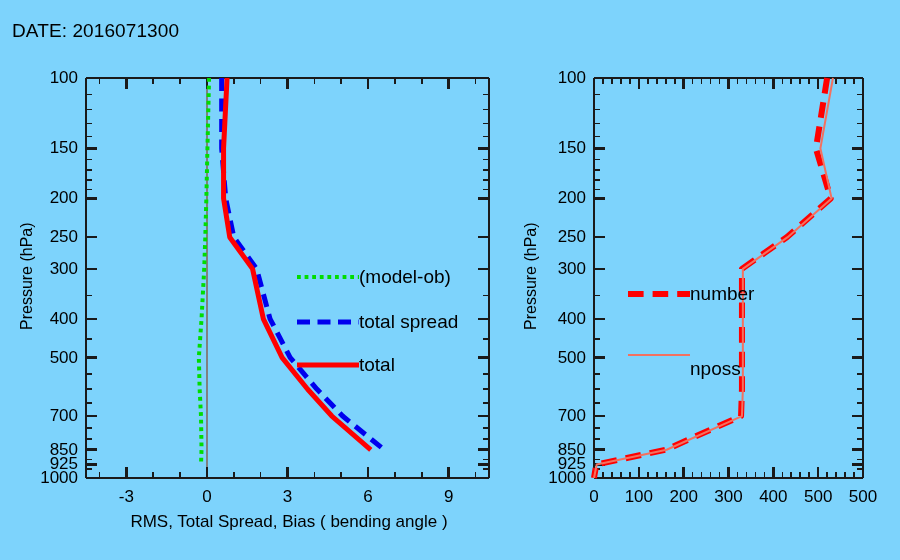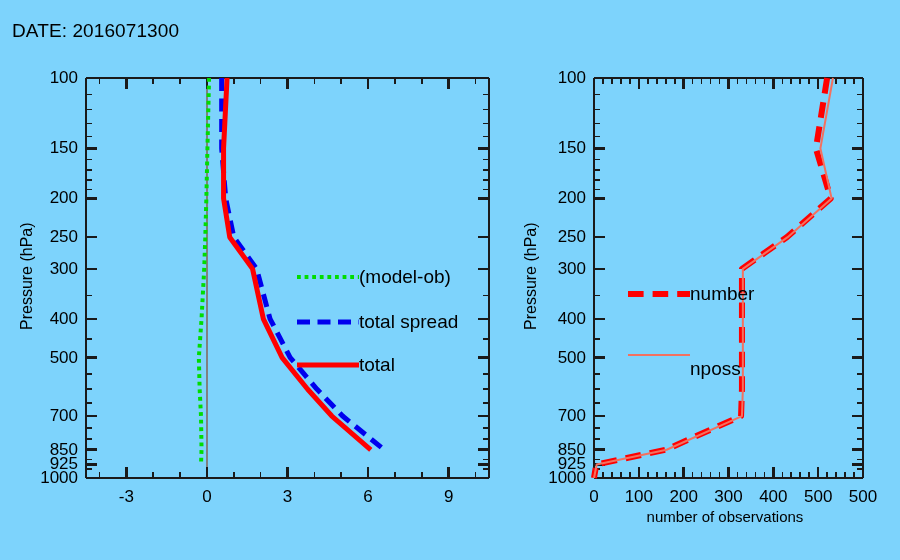--- a/index.html
+++ b/index.html
@@ -207,20 +207,21 @@
         <svg class="abs" width="62" height="18" style="left: 297px; top: 313px;">
           <line x1="0" y1="9" x2="62" y2="9" stroke="#0000ee" stroke-width="5" stroke-dasharray="13,7.5"></line>
         </svg>
         <div class="abs legend-text" style="left: 359px; top: 322px;">total spread</div>
         <svg class="abs" width="62" height="18" style="left: 297px; top: 356px;">
           <line x1="0" y1="9" x2="62" y2="9" stroke="#ff0000" stroke-width="5"></line>
         </svg>
         <div class="abs legend-text" style="left: 359px; top: 365px;">total</div>
       </div>
 
+    <div class="abs axis-title-x" style="left:87px; top:512px; width:404px;">RMS, Total Spread, Bias ( bending angle )</div>
   </div>
 
   <div class="abs" id="right-panel" style="left:500px; top:0px; width:400px; height:560px;">
 
     <div class="abs axis-title-y" style="left:22px; top:330px;">Pressure (hPa)</div>
 
     <svg class="plotsvg" width="400" height="560">
       <g id="right-axes">
           <line x1="94" y1="78" x2="94" y2="478" stroke="#1a1a1a" stroke-width="2.6" shape-rendering="crispEdges"></line>
           <line x1="363" y1="78" x2="363" y2="478" stroke="#1a1a1a" stroke-width="2.6" shape-rendering="crispEdges"></line>
@@ -377,16 +378,15 @@
         <svg class="abs" width="62" height="18" style="left: 128px; top: 285px;">
           <line x1="0" y1="9" x2="62" y2="9" stroke="#ff0000" stroke-width="6" stroke-dasharray="15.600000000000001,9"></line>
         </svg>
         <div class="abs legend-text" style="left: 190px; top: 294px;">number</div>
         <svg class="abs" width="62" height="18" style="left: 128px; top: 346px;">
           <line x1="0" y1="9" x2="62" y2="9" stroke="#f4705f" stroke-width="2"></line>
         </svg>
         <div class="abs legend-text" style="left: 190px; top: 369px;">nposs</div>
       </div>
 
-    <div class="abs axis-title-x" style="left:60px; top:508px; width:330px; font-size:15px;">number of observations</div>
   </div>
 
 </div>
 
 </body></html>

